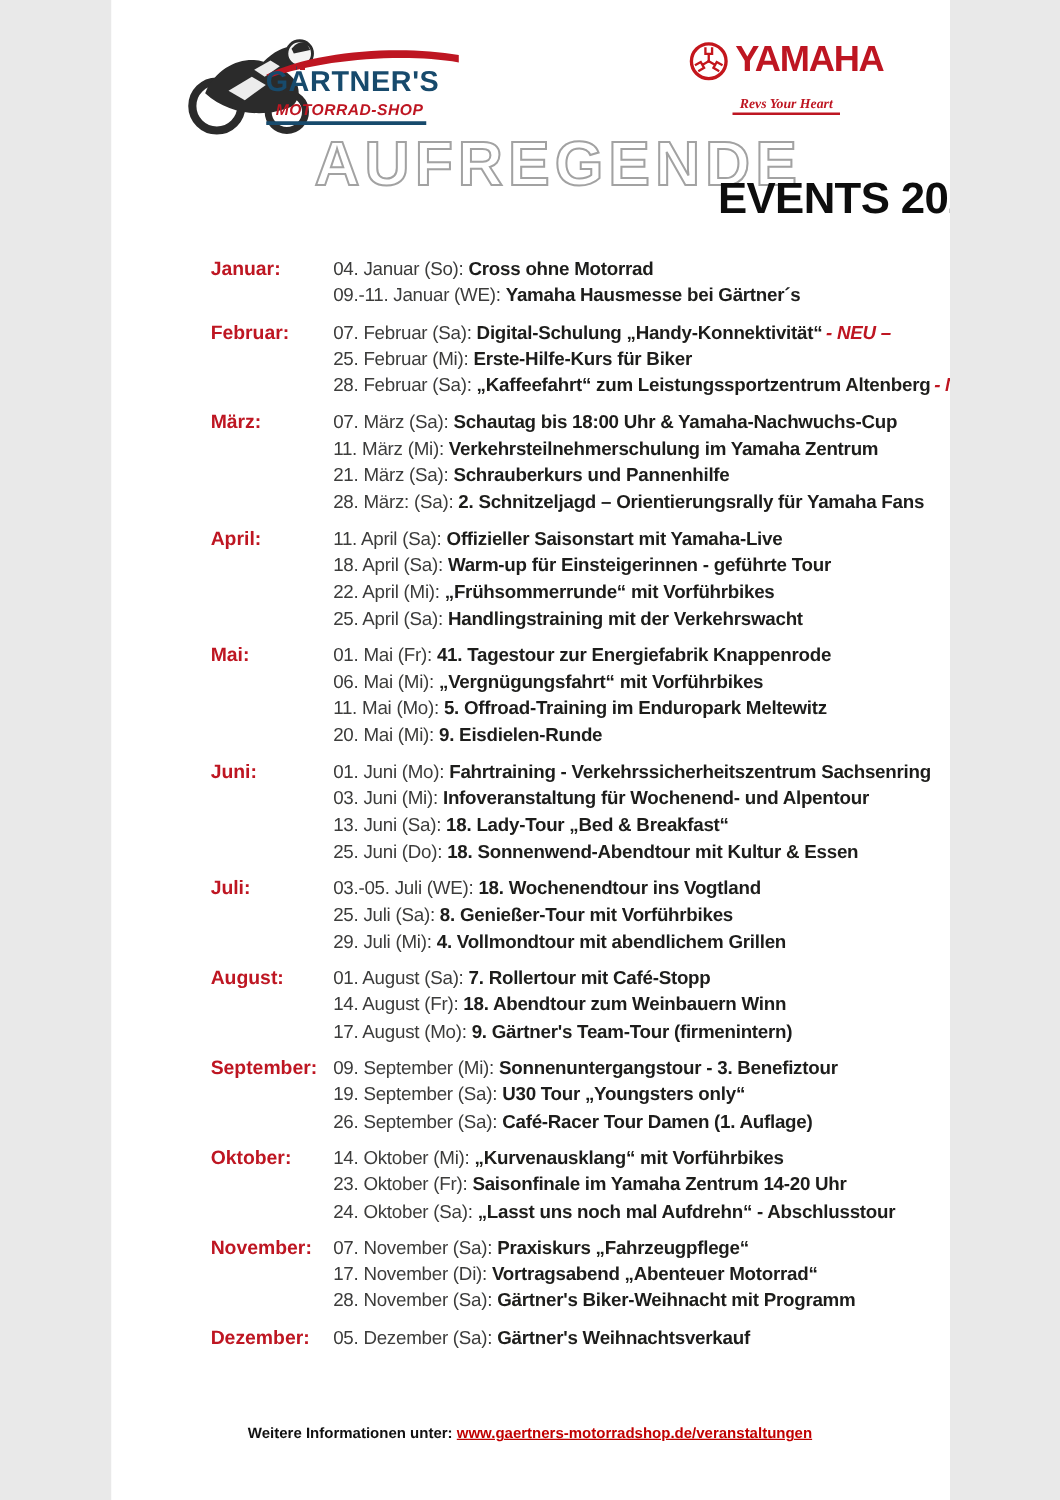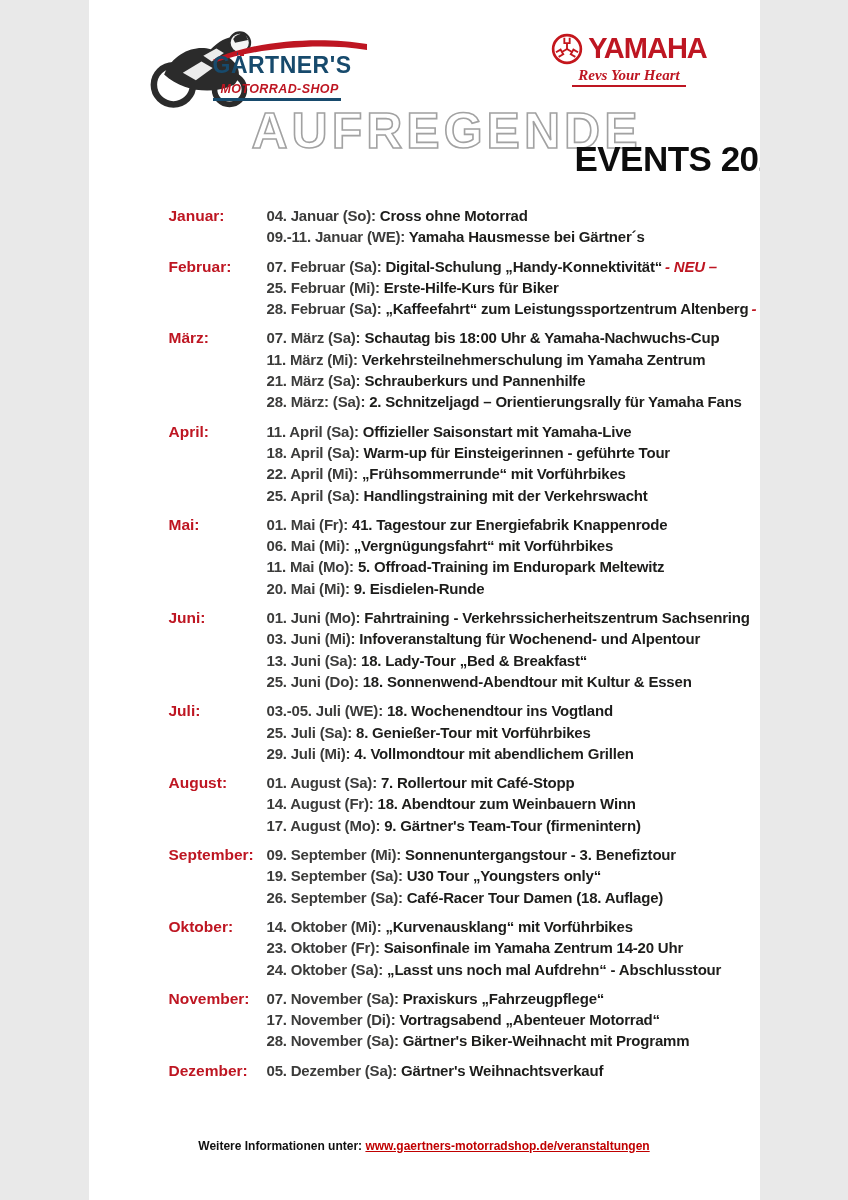--- a/index.html
+++ b/index.html
@@ -33,23 +33,23 @@
     color:var(--red); letter-spacing:0.4px; white-space:nowrap;
     border-bottom:3px solid var(--navy);
     padding:1px 2px 2px 8px; display:inline-block;
   }
 
   .yamaha { position:absolute; right:0; top:8px; width:165px; text-align:center; }
   .yamaha-row { display:flex; align-items:center; justify-content:center; gap:5px; }
   .tuning-fork { width:32px; height:32px; }
   .yamaha-word { font-size:29px; font-weight:bold; color:var(--red); letter-spacing:-1px; }
   .yamaha-tagline {
-    display:inline-block; margin-top:2px;
+    display:inline-block; margin-top:12px;
     font-family:"Liberation Serif", serif; font-style:italic; font-weight:bold;
-    font-size:15px; color:var(--red);
+    font-size:11px; color:var(--red);
     border-bottom:2px solid var(--red); padding:0 6px 1px 6px;
   }
 
   
   .title-outline {
     position:absolute; left:163px; top:102px;
     font-size:50px; font-weight:bold; letter-spacing:4px;
     color:transparent; -webkit-text-stroke:1.6px #a2a2a2;
     white-space:nowrap;
   }
@@ -61,21 +61,21 @@
   }
 
   
   .events { position:absolute; left:80px; top:205px; width:700px; }
   .month-row { display:grid; grid-template-columns:98px 1fr; margin-bottom:8px; }
   .month-label {
     font-size:15.5px; font-weight:bold; color:var(--red);
     line-height:21.3px; white-space:nowrap;
   }
   .event-line { font-size:15px; line-height:21.3px; white-space:nowrap; letter-spacing:-0.2px; }
-  .edate { color:#3c3c3b; font-weight:bold;margin-top:16px; }
+  .edate { color:#3c3c3b; font-weight:normal;margin-top:16px; }
   .etitle { color:#1d1d1b; font-weight:bold; }
   .badge { color:var(--red); font-weight:bold; font-style:italic; margin-left:3px; }
 
   
   .footer {
     position:absolute; left:0; top:1139px; width:100%;
     text-align:center; font-size:12px; font-weight:bold; white-space:nowrap;
   }
   .footer-label { color:#111; }
   .footer-link { color:var(--linkred); text-decoration:underline; cursor:pointer; }
@@ -202,21 +202,21 @@
           <div class="event-line"><span class="edate">01. August (Sa): </span><span class="etitle">7. Rollertour mit Café-Stopp</span></div>
           <div class="event-line"><span class="edate">14. August (Fr): </span><span class="etitle">18. Abendtour zum Weinbauern Winn</span></div>
           <div class="event-line"><span class="edate">17. August (Mo): </span><span class="etitle">9. Gärtner's Team-Tour (firmenintern)</span></div>
         </div>
       </div>
       <div class="month-row">
         <div class="month-label">September:</div>
         <div class="month-events">
           <div class="event-line"><span class="edate">09. September (Mi): </span><span class="etitle">Sonnenuntergangstour - 3. Benefiztour</span></div>
           <div class="event-line"><span class="edate">19. September (Sa): </span><span class="etitle">U30 Tour „Youngsters only“</span></div>
-          <div class="event-line"><span class="edate">26. September (Sa): </span><span class="etitle">Café-Racer Tour Damen (18. Auflage)</span></div>
+          <div class="event-line"><span class="edate">26. September (Sa): </span><span class="etitle">Café-Racer Tour Damen (1. Auflage)</span></div>
         </div>
       </div>
       <div class="month-row">
         <div class="month-label">Oktober:</div>
         <div class="month-events">
           <div class="event-line"><span class="edate">14. Oktober (Mi): </span><span class="etitle">„Kurvenausklang“ mit Vorführbikes</span></div>
           <div class="event-line"><span class="edate">23. Oktober (Fr): </span><span class="etitle">Saisonfinale im Yamaha Zentrum 14-20 Uhr</span></div>
           <div class="event-line"><span class="edate">24. Oktober (Sa): </span><span class="etitle">„Lasst uns noch mal Aufdrehn“ - Abschlusstour</span></div>
         </div>
       </div>

